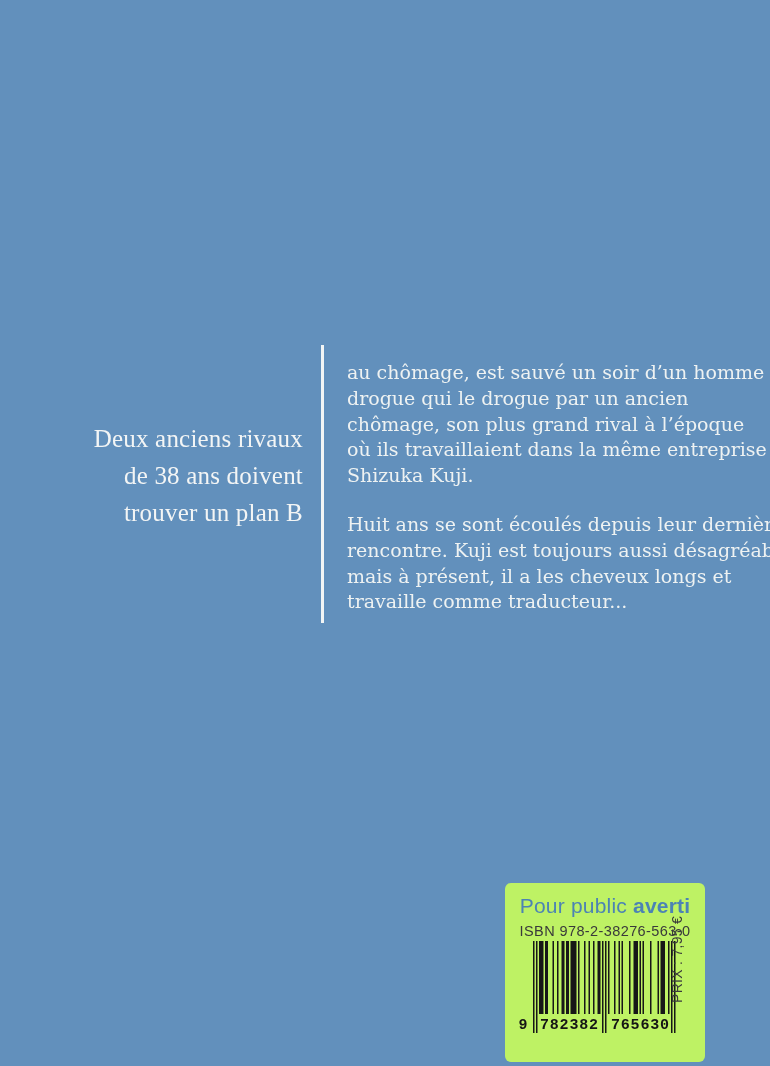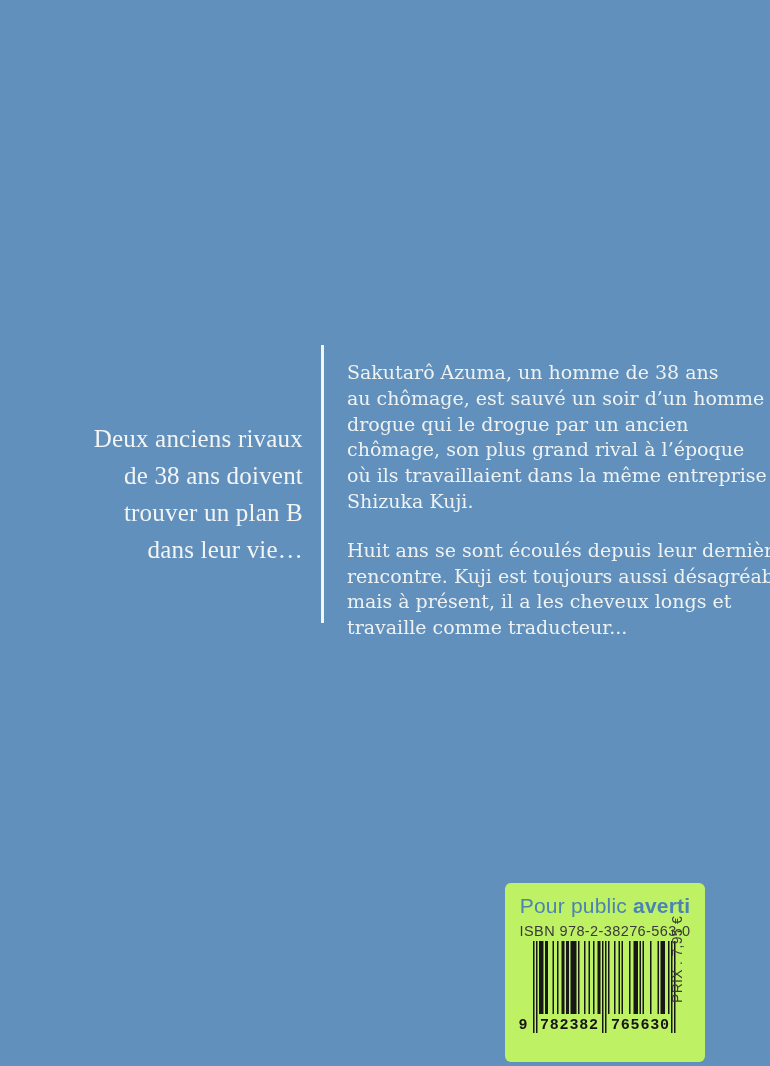--- a/index.html
+++ b/index.html
@@ -128,28 +128,26 @@
 </style>
 </head>
 <body>
 
 <div class="cover">
 
   <div class="tagline">
     <div class="line">Deux anciens rivaux</div>
     <div class="line">de 38 ans doivent</div>
     <div class="line">trouver un plan B</div>
-    <div class="line">dans leur vie…</div>
   </div>
 
   <div class="divider"></div>
 
   <div class="synopsis">
     <div class="para">
-      <div class="line">Sakutarô Azuma, un homme de 38 ans</div>
       <div class="line">au chômage, est sauvé un soir d’un homme</div>
       <div class="line">drogue qui le drogue par un ancien</div>
       <div class="line">chômage, son plus grand rival à l’époque</div>
       <div class="line">où ils travaillaient dans la même entreprise :</div>
       <div class="line">Shizuka Kuji.</div>
     </div>
     <div class="para">
       <div class="line">Huit ans se sont écoulés depuis leur dernière</div>
       <div class="line">rencontre. Kuji est toujours aussi désagréable,</div>
       <div class="line">mais à présent, il a les cheveux longs et</div>

